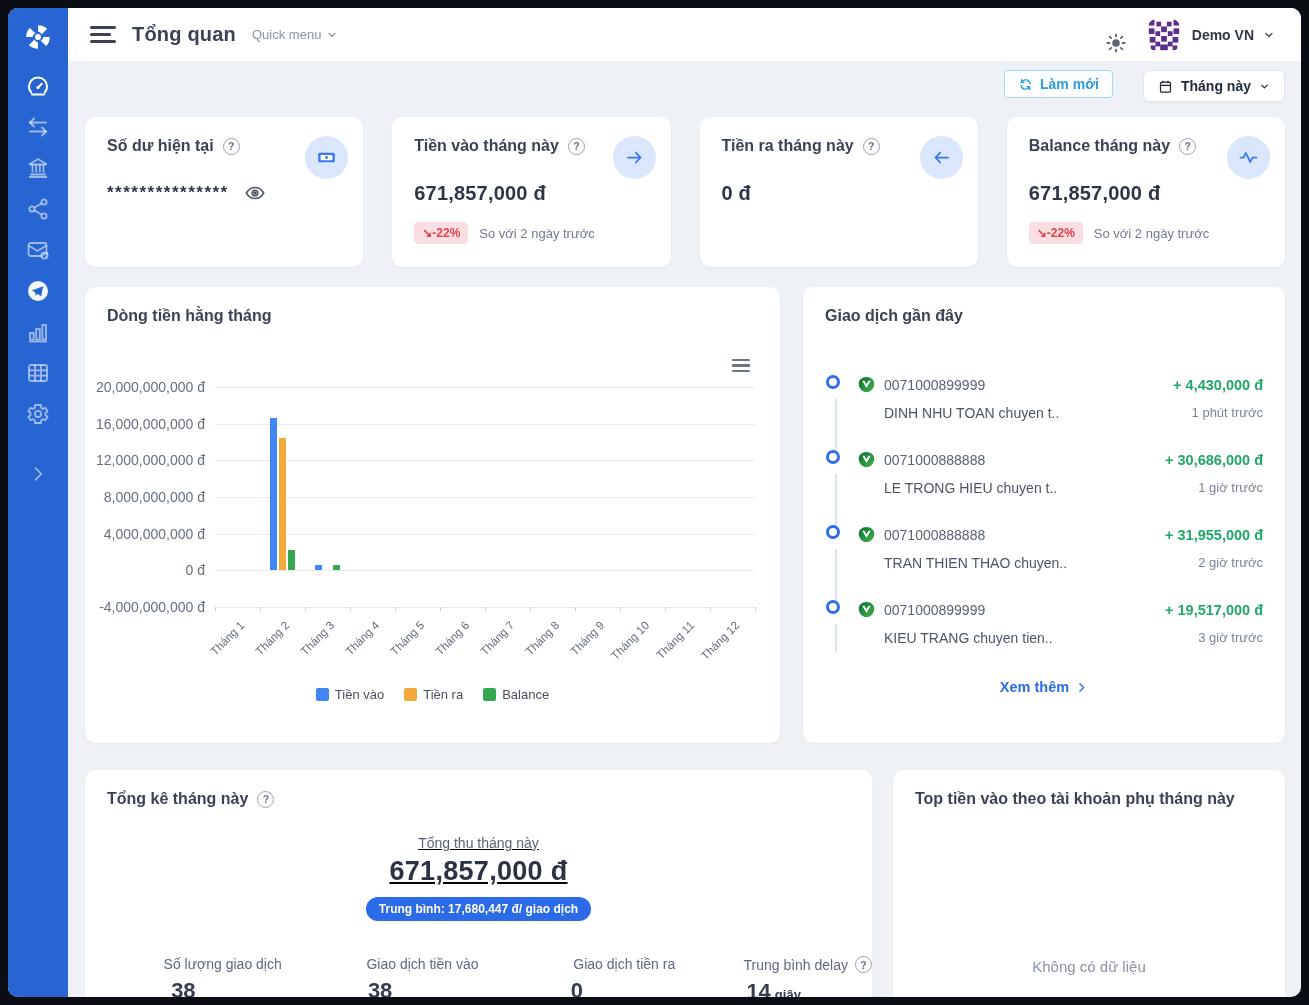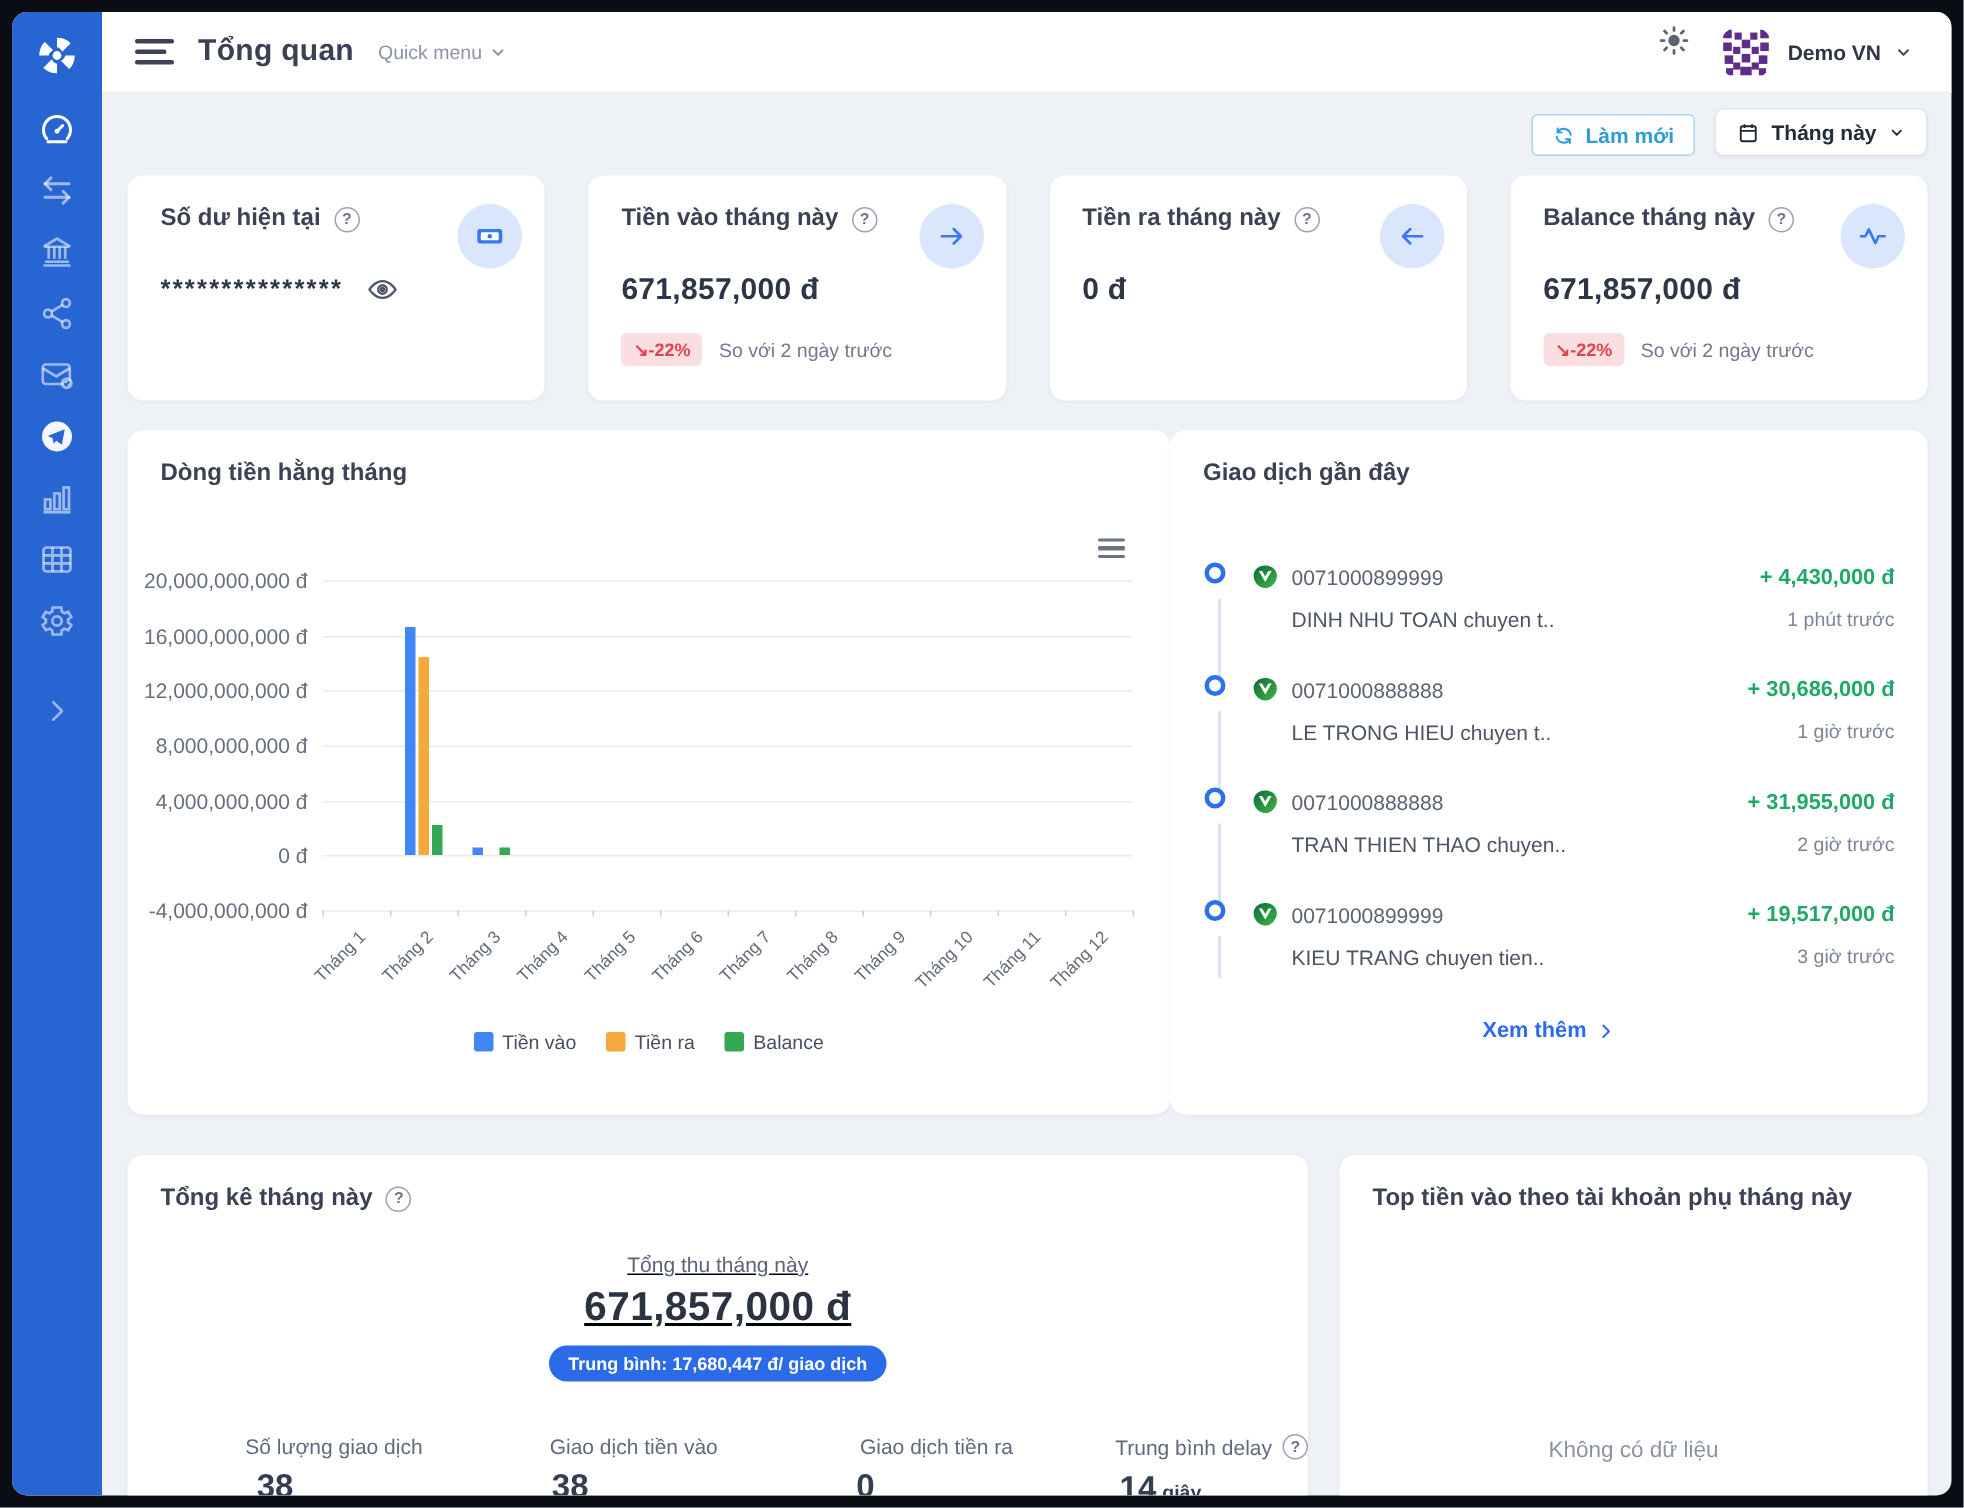--- a/index.html
+++ b/index.html
@@ -21,32 +21,32 @@
 
   
   .main { flex:1; display:flex; flex-direction:column; min-width:0; }
   .topbar { height:54px; background:#ffffff; display:flex; align-items:center; padding:0 26px 0 22px; border-bottom:1px solid #eceff4; flex-shrink:0; }
   .hamburger { width:26px; display:flex; flex-direction:column; gap:4.5px; cursor:pointer; }
   .hamburger span { height:2.6px; background:#3c4254; border-radius:2px; }
   .hamburger span:nth-child(2){ width:80%; }
   .page-title { font-size:20px; font-weight:700; color:#3a4154; margin-left:16px; letter-spacing:.2px; }
   .quick-menu { margin-left:16px; display:flex; align-items:center; gap:5px; font-size:13px; color:#8b93a5; cursor:pointer; }
   .quick-menu svg { width:12px; height:12px; }
-  .topbar-right { margin-left:auto; display:flex; align-items:flex-start; gap:18px; }
+  .topbar-right { margin-left:auto; display:flex; align-items:flex-end; gap:18px; }
   .sun-btn { width:22px; height:22px; color:#5b6472; cursor:pointer; }
   .sun-btn svg{ width:100%; height:100%; }
   .user-chip { display:flex; align-items:center; gap:9px; cursor:pointer; }
   .avatar { width:38px; height:38px; border-radius:50%; overflow:hidden; }
   .user-name { font-size:14px; font-weight:600; color:#2f3747; }
   .user-chip svg.chev { width:12px; height:12px; color:#3c4254; }
 
   .content { flex:1; padding:8px 16px 0 17px; overflow:hidden; position:relative; }
 
   
-  .toolbar-row { display:flex; justify-content:flex-end; align-items:flex-end; gap:13px; height:34px; margin-bottom:13px; }
+  .toolbar-row { display:flex; justify-content:flex-end; align-items:flex-start; gap:30px; height:34px; margin-bottom:13px; }
   .btn-refresh { display:flex; align-items:center; gap:7px; color:#2d9cdb; border:1px solid #a9d6ec; background:#fdfeff; border-radius:4px; padding:5px 13px; font-size:14px; font-weight:600; cursor:pointer; font-family:inherit; }
   .btn-refresh svg { width:15px; height:15px; }
   .btn-period { display:flex; align-items:center; gap:8px; background:#fff; border:1px solid #e2e6ee; border-radius:6px; padding:7px 14px; font-size:14px; font-weight:600; color:#222b3a; box-shadow:0 1px 2px rgba(0,0,0,.05); cursor:pointer; font-family:inherit; }
   .btn-period svg.cal { width:15px; height:15px; }
   .btn-period svg.chev { width:11px; height:11px; }
 
   
   .card { background:#fff; border-radius:10px; box-shadow:0 1px 3px rgba(16,24,40,.05); }
   .card-title { font-size:16px; font-weight:600; color:#3b4254; display:flex; align-items:center; gap:9px; }
   .help { width:17px; height:17px; border:1.4px solid #9aa2b1; border-radius:50%; font-size:10.5px; color:#6b7385; display:inline-flex; align-items:center; justify-content:center; font-weight:700; cursor:pointer; flex-shrink:0; }
@@ -59,21 +59,21 @@
   .stat-value { margin-top:27px; font-size:20px; font-weight:700; color:#2d3648; letter-spacing:.2px; }
   .masked-row { margin-top:27px; display:flex; align-items:center; gap:15px; }
   .masked-stars { font-size:17px; font-weight:700; color:#2d3648; letter-spacing:1.5px; }
   .eye-btn { width:22px; height:22px; color:#4c5565; cursor:pointer; }
   .eye-btn svg{ width:100%; height:100%; }
   .stat-compare { margin-top:17px; display:flex; align-items:center; gap:11px; }
   .badge-down { background:#fbdee1; color:#e0434e; font-size:12px; font-weight:700; border-radius:4px; padding:4px 8px; }
   .compare-text { font-size:13px; color:#707a8d; }
 
   
-  .mid-grid { display:grid; grid-template-columns:695px 1fr; margin-top:20px; height:456px; }
+  .mid-grid { display:grid; grid-template-columns:695px 1fr; gap:23px; margin-top:20px; height:456px; }
   .chart-card { position:relative; padding:20px 22px; }
   .chart-menu { position:absolute; right:30px; top:72px; width:18px; display:flex; flex-direction:column; gap:3px; cursor:pointer; }
   .chart-menu span { height:2.4px; background:#6b7483; border-radius:1px; }
   .plot { position:absolute; left:130px; top:100px; width:540px; height:220px; overflow:visible; }
   .gridline { position:absolute; left:0; width:100%; height:1px; background:#e9ebef; }
   .ytick-label { position:absolute; left:-122px; width:112px; text-align:right; transform:translateY(-50%); font-size:14px; color:#67707f; white-space:nowrap; }
   .xtick { position:absolute; top:220px; width:1px; height:4px; background:#c9ced8; }
   .xlabel { position:absolute; top:232px; width:64px; text-align:right; transform-origin:100% 0; transform:rotate(-45deg); font-size:11.5px; color:#606a79; white-space:nowrap; }
   .bar { position:absolute; width:7px; }
   .legend { position:absolute; left:0; right:0; top:400px; display:flex; justify-content:center; align-items:center; gap:20px; font-size:13px; color:#46505f; }

